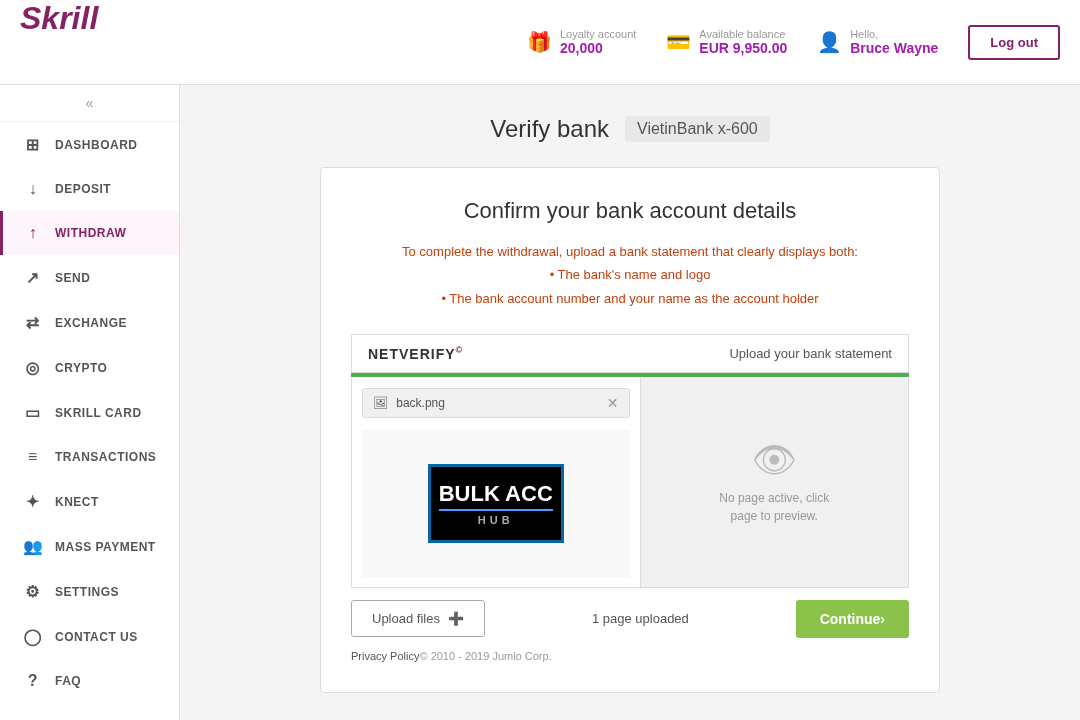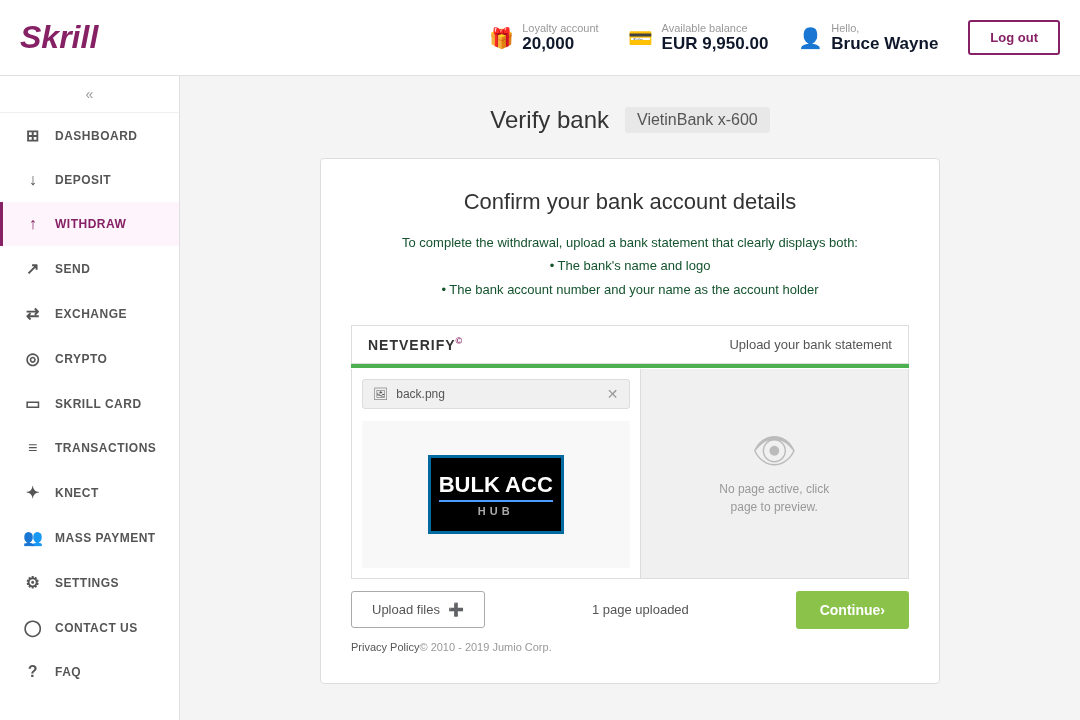--- a/index.html
+++ b/index.html
@@ -9,23 +9,22 @@
       width: 1080px;
       height: 720px;
       overflow: hidden;
       display: flex;
       flex-direction: column;
     }
 
     
     .top-bar {
       background: #fff;
-      height: 76px;
-      display: flex;
-      align-items: center;
+      height: 85px;
+      display: flex;
       padding: 0 20px;
       border-bottom: 1px solid #e0e0e0;
       flex-shrink: 0;
     }
     .top-bar-logo {
       color: #862165;
       font-size: 32px;
       font-weight: bold;
       font-style: italic;
       margin-right: auto;
@@ -46,22 +45,22 @@
     }
     .top-bar-item-text {
       display: flex;
       flex-direction: column;
     }
     .top-bar-item-label {
       font-size: 11px;
       color: #999;
     }
     .top-bar-item-value {
-      font-size: 17px;
-      color: #0f172a;
+      font-size: 14px;
+      color: #a21caf;
       font-weight: bold;
     }
     .logout-btn {
       border: 2px solid #862165;
       color: #862165;
       background: #fff;
       padding: 8px 20px;
       font-size: 13px;
       font-weight: bold;
       cursor: pointer;
@@ -156,21 +155,21 @@
     }
     .card-title {
       font-size: 22px;
       color: #333;
       text-align: center;
       margin-bottom: 16px;
       font-weight: normal;
     }
     .card-description {
       text-align: center;
-      color: #14532d;
+      color: #c2410c;
       font-size: 13px;
       line-height: 1.8;
       margin-bottom: 24px;
     }
     .card-description ul {
       list-style: none;
       padding: 0;
     }
     .card-description ul li::before {
       content: "• ";

